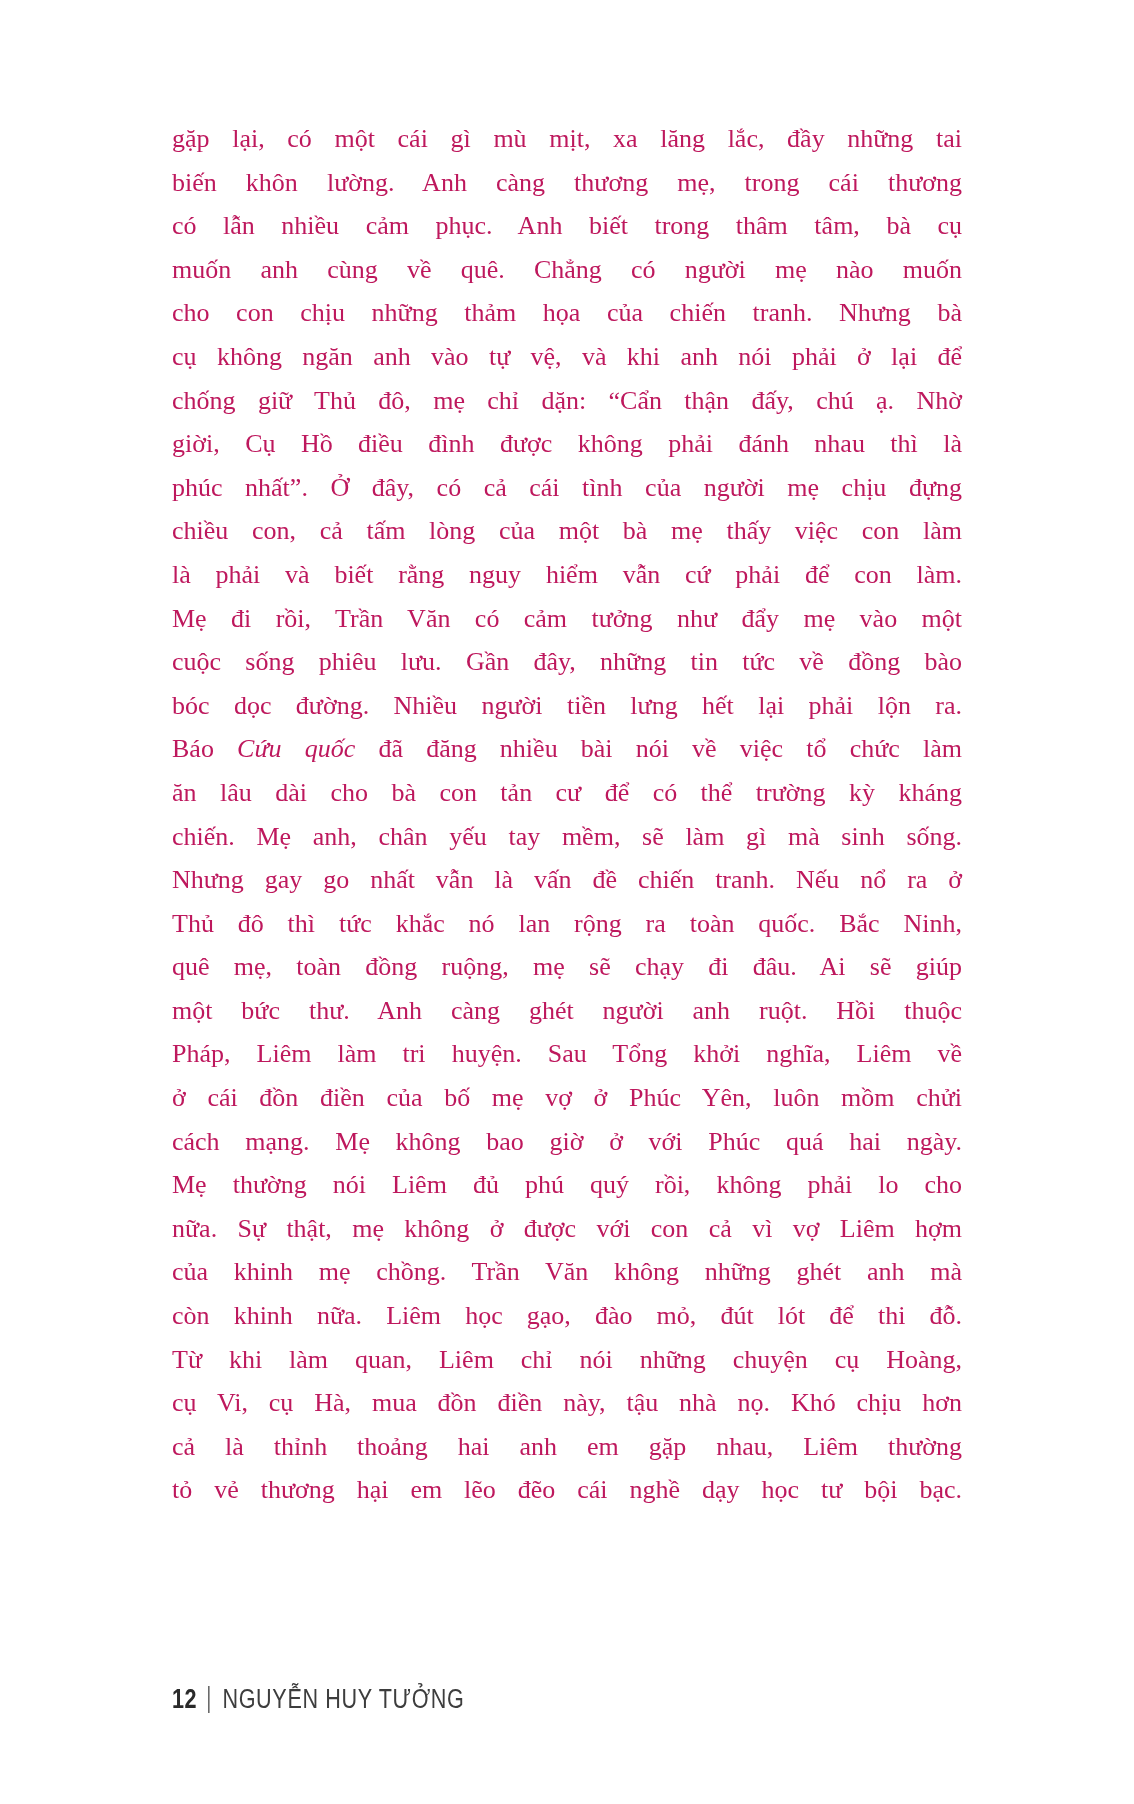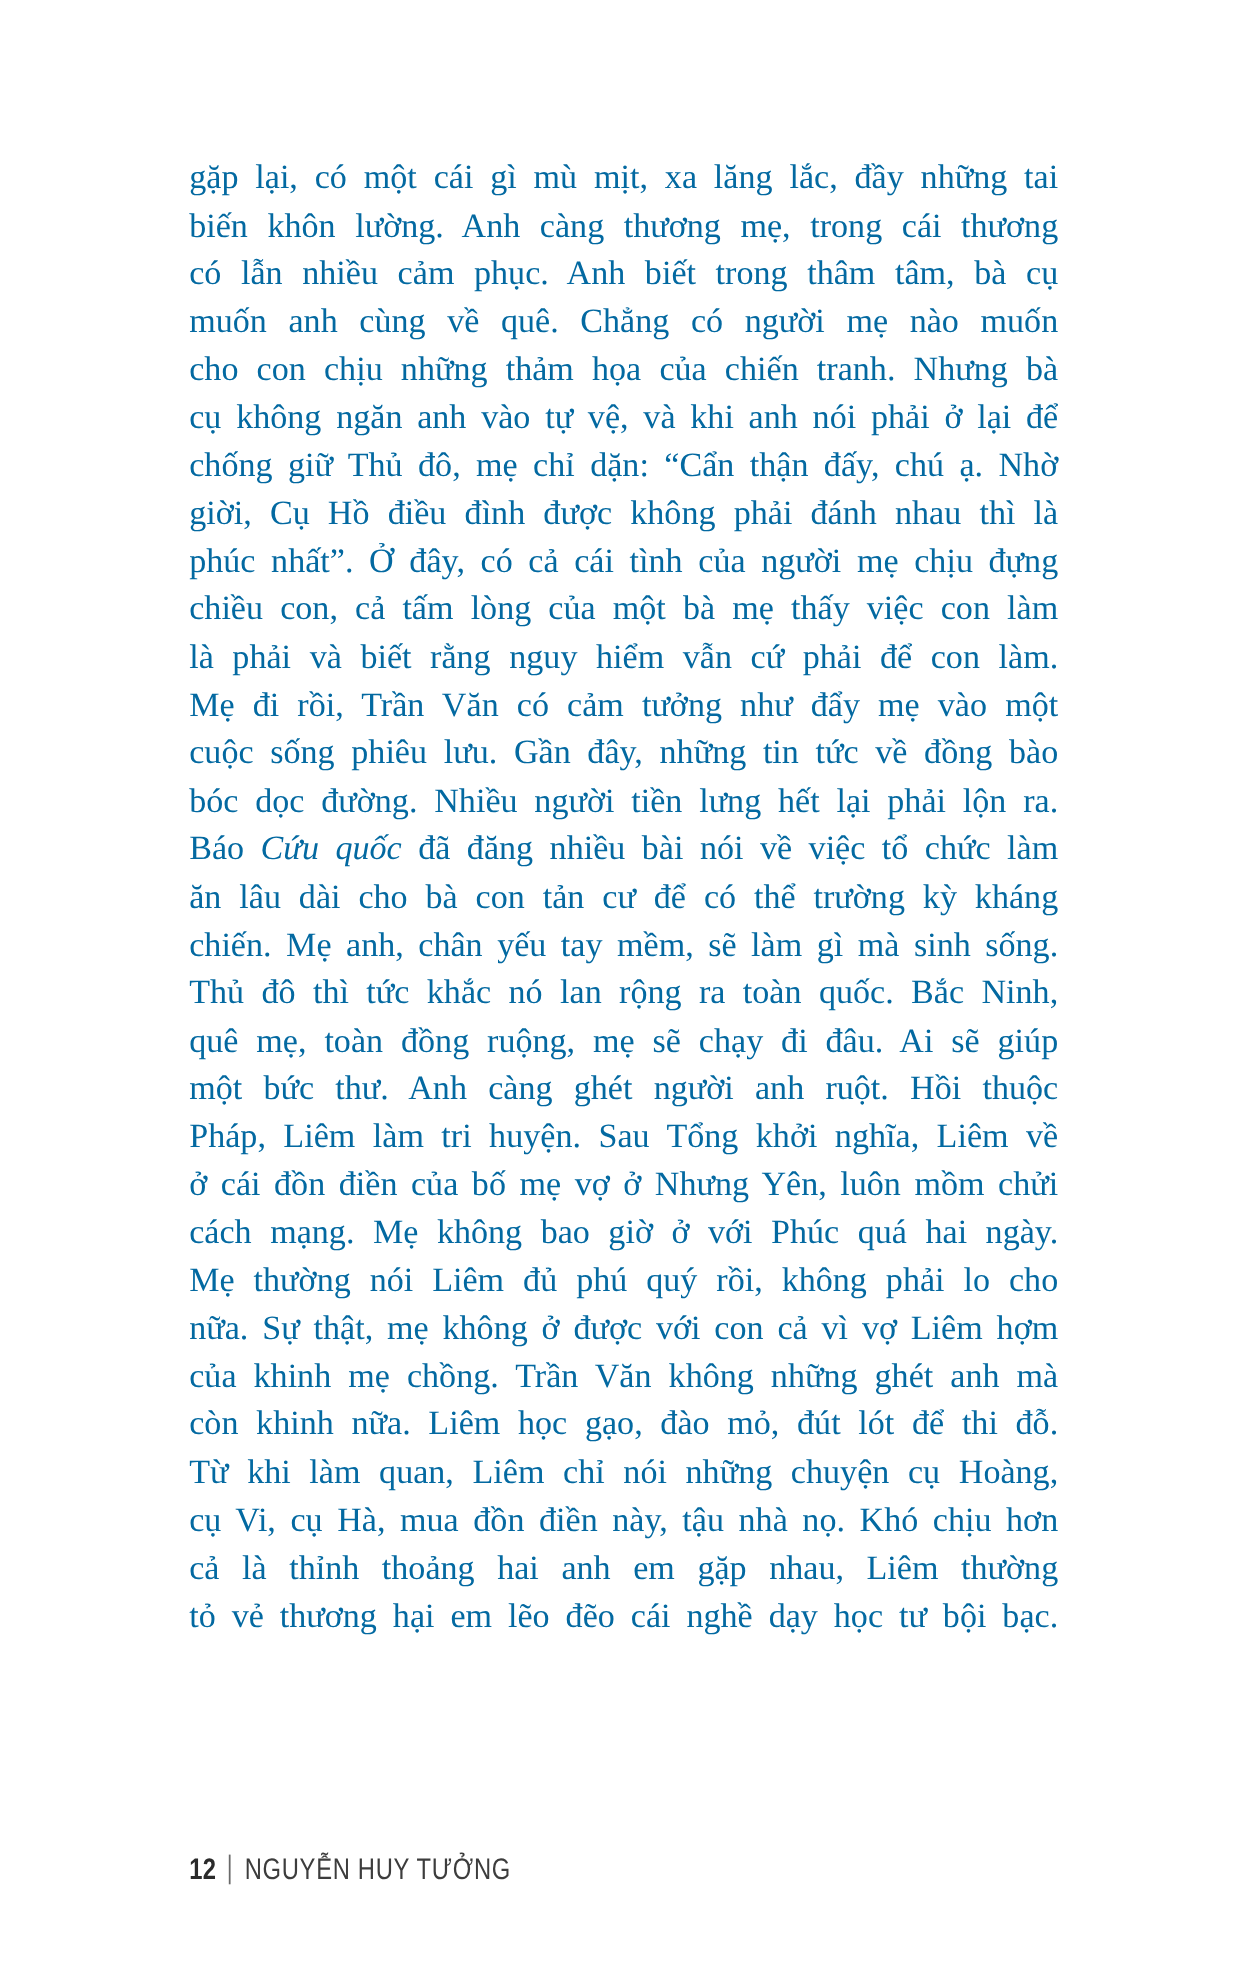--- a/index.html
+++ b/index.html
@@ -10,25 +10,25 @@
   .page {
     position: relative;
     width: 1134px;
     height: 1804px;
     background: #ffffff;
     overflow: hidden;
   }
   .body-text {
     position: absolute;
     left: 172px;
-    top: 139px;
+    top: 117px;
     width: 790px;
-    color: #0369a1;
+    color: #be185d;
     font-family: "Liberation Serif", "DejaVu Serif", serif;
-    font-size: 31px;
+    font-size: 26px;
     line-height: 43.6px;
   }
   .line {
     text-align: justify;
     text-align-last: justify;
     height: 43.6px;
     overflow: visible;
   }
   .line .italic {
     font-style: italic;
@@ -77,25 +77,26 @@
     <div class="line">giời, Cụ Hồ điều đình được không phải đánh nhau thì là</div>
     <div class="line">phúc nhất”. Ở đây, có cả cái tình của người mẹ chịu đựng</div>
     <div class="line">chiều con, cả tấm lòng của một bà mẹ thấy việc con làm</div>
     <div class="line">là phải và biết rằng nguy hiểm vẫn cứ phải để con làm.</div>
     <div class="line">Mẹ đi rồi, Trần Văn có cảm tưởng như đẩy mẹ vào một</div>
     <div class="line">cuộc sống phiêu lưu. Gần đây, những tin tức về đồng bào</div>
     <div class="line">bóc dọc đường. Nhiều người tiền lưng hết lại phải lộn ra.</div>
     <div class="line"><span>Báo </span><span class="italic">Cứu quốc</span><span> đã đăng nhiều bài nói về việc tổ chức làm</span></div>
     <div class="line">ăn lâu dài cho bà con tản cư để có thể trường kỳ kháng</div>
     <div class="line">chiến. Mẹ anh, chân yếu tay mềm, sẽ làm gì mà sinh sống.</div>
+    <div class="line">Nhưng gay go nhất vẫn là vấn đề chiến tranh. Nếu nổ ra ở</div>
     <div class="line">Thủ đô thì tức khắc nó lan rộng ra toàn quốc. Bắc Ninh,</div>
     <div class="line">quê mẹ, toàn đồng ruộng, mẹ sẽ chạy đi đâu. Ai sẽ giúp</div>
     <div class="line">một bức thư. Anh càng ghét người anh ruột. Hồi thuộc</div>
     <div class="line">Pháp, Liêm làm tri huyện. Sau Tổng khởi nghĩa, Liêm về</div>
-    <div class="line">ở cái đồn điền của bố mẹ vợ ở Nhưng Yên, luôn mồm chửi</div>
+    <div class="line">ở cái đồn điền của bố mẹ vợ ở Phúc Yên, luôn mồm chửi</div>
     <div class="line">cách mạng. Mẹ không bao giờ ở với Phúc quá hai ngày.</div>
     <div class="line">Mẹ thường nói Liêm đủ phú quý rồi, không phải lo cho</div>
     <div class="line">nữa. Sự thật, mẹ không ở được với con cả vì vợ Liêm hợm</div>
     <div class="line">của khinh mẹ chồng. Trần Văn không những ghét anh mà</div>
     <div class="line">còn khinh nữa. Liêm học gạo, đào mỏ, đút lót để thi đỗ.</div>
     <div class="line">Từ khi làm quan, Liêm chỉ nói những chuyện cụ Hoàng,</div>
     <div class="line">cụ Vi, cụ Hà, mua đồn điền này, tậu nhà nọ. Khó chịu hơn</div>
     <div class="line">cả là thỉnh thoảng hai anh em gặp nhau, Liêm thường</div>
     <div class="line">tỏ vẻ thương hại em lẽo đẽo cái nghề dạy học tư bội bạc.</div>
   </div>

